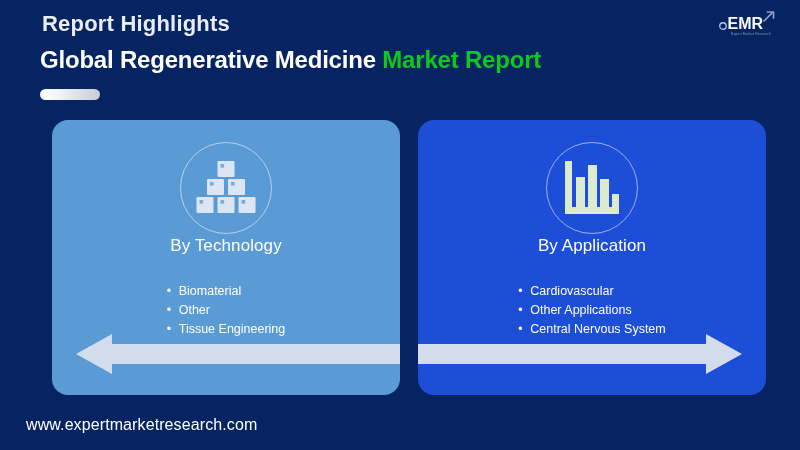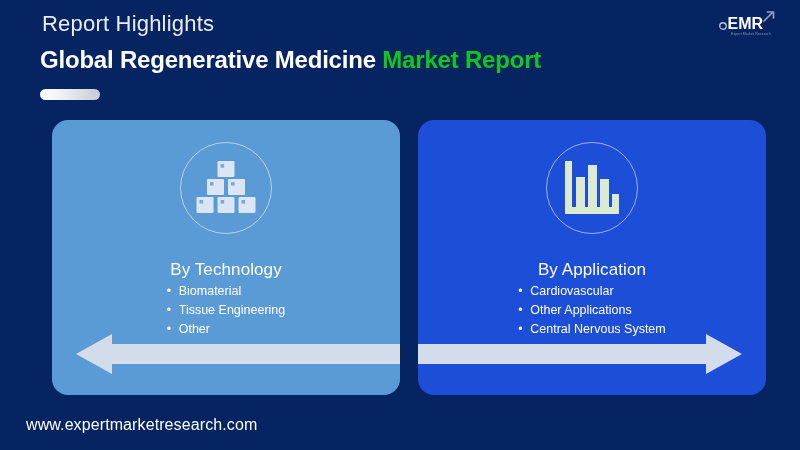--- a/index.html
+++ b/index.html
@@ -9,21 +9,21 @@
     font-family:"Liberation Sans", sans-serif;
     position:relative;
     -webkit-font-smoothing:antialiased;
   }
 
   
   .header { position:absolute; left:0; top:0; width:800px; height:110px; }
 
   .eyebrow {
     position:absolute; left:42px; top:10px;
-    font-size:22px; font-weight:400; color:#e8ecf5;
+    font-size:22px; font-weight:700; color:#e8ecf5;
     letter-spacing:.2px; line-height:1.3;
   }
 
   .headline {
     position:absolute; left:40px; top:45px;
     font-size:24px; font-weight:700; color:#ffffff;
     letter-spacing:-.2px; white-space:nowrap; line-height:1.25;
   }
   .headline .accent { color:#0ec81f; }
 
@@ -50,21 +50,21 @@
     display:flex; justify-content:center;
   }
   .icon-circle {
     width:92px; height:92px; border-radius:50%;
     border:1px solid rgba(255,255,255,.55);
     display:flex; align-items:center; justify-content:center;
   }
   .icon-circle svg { display:block; }
 
   .card-title {
-    position:absolute; top:140px; left:0; width:100%;
+    position:absolute; top:116px; left:0; width:100%;
     text-align:center; font-size:17px; font-weight:400;
     color:#ffffff; letter-spacing:.1px;
   }
 
   .bullets {
     position:absolute; top:162px; left:0; width:100%;
     display:flex; flex-direction:column; align-items:center;
   }
   .bullets ul { list-style:none; }
   .bullets li {
@@ -145,22 +145,22 @@
         </g>
       </svg>
     </div>
   </div>
 
   <div class="card-title">By Technology</div>
 
   <div class="bullets">
     <ul>
       <li>Biomaterial</li>
+      <li>Other</li>
       <li>Tissue Engineering</li>
-      <li>Other</li>
     </ul>
   </div>
 </div>
 
 <div class="card card-green">
 
   <div class="icon-wrap">
     <div class="icon-circle">
       <svg width="58" height="56" viewBox="0 0 58 56" xmlns="http://www.w3.org/2000/svg">
         <g fill="#dcead0">

